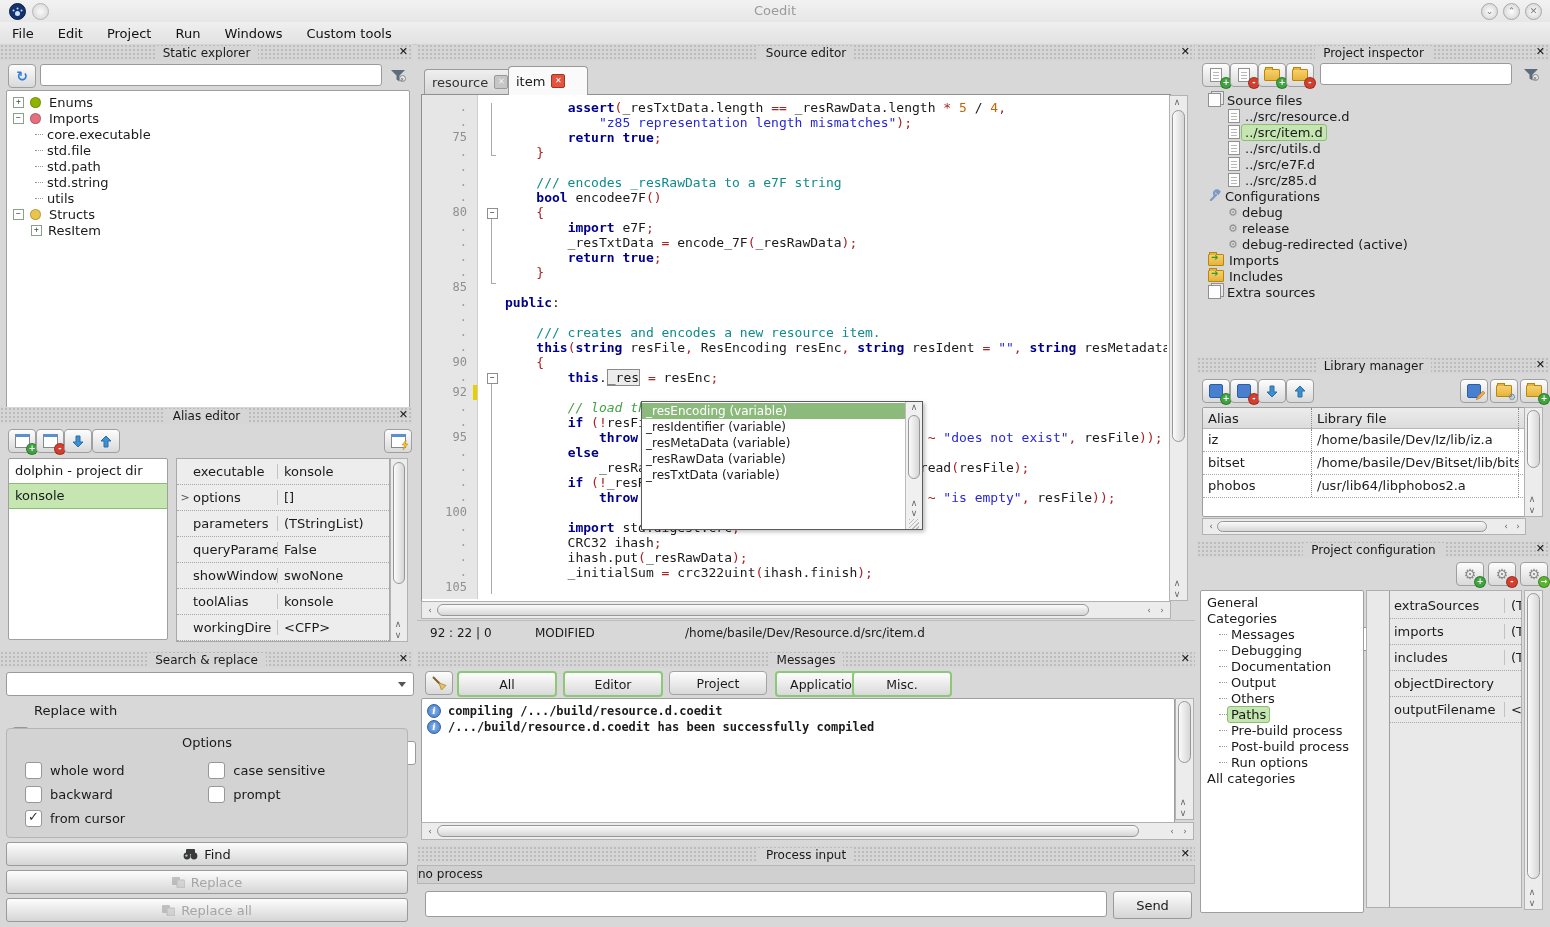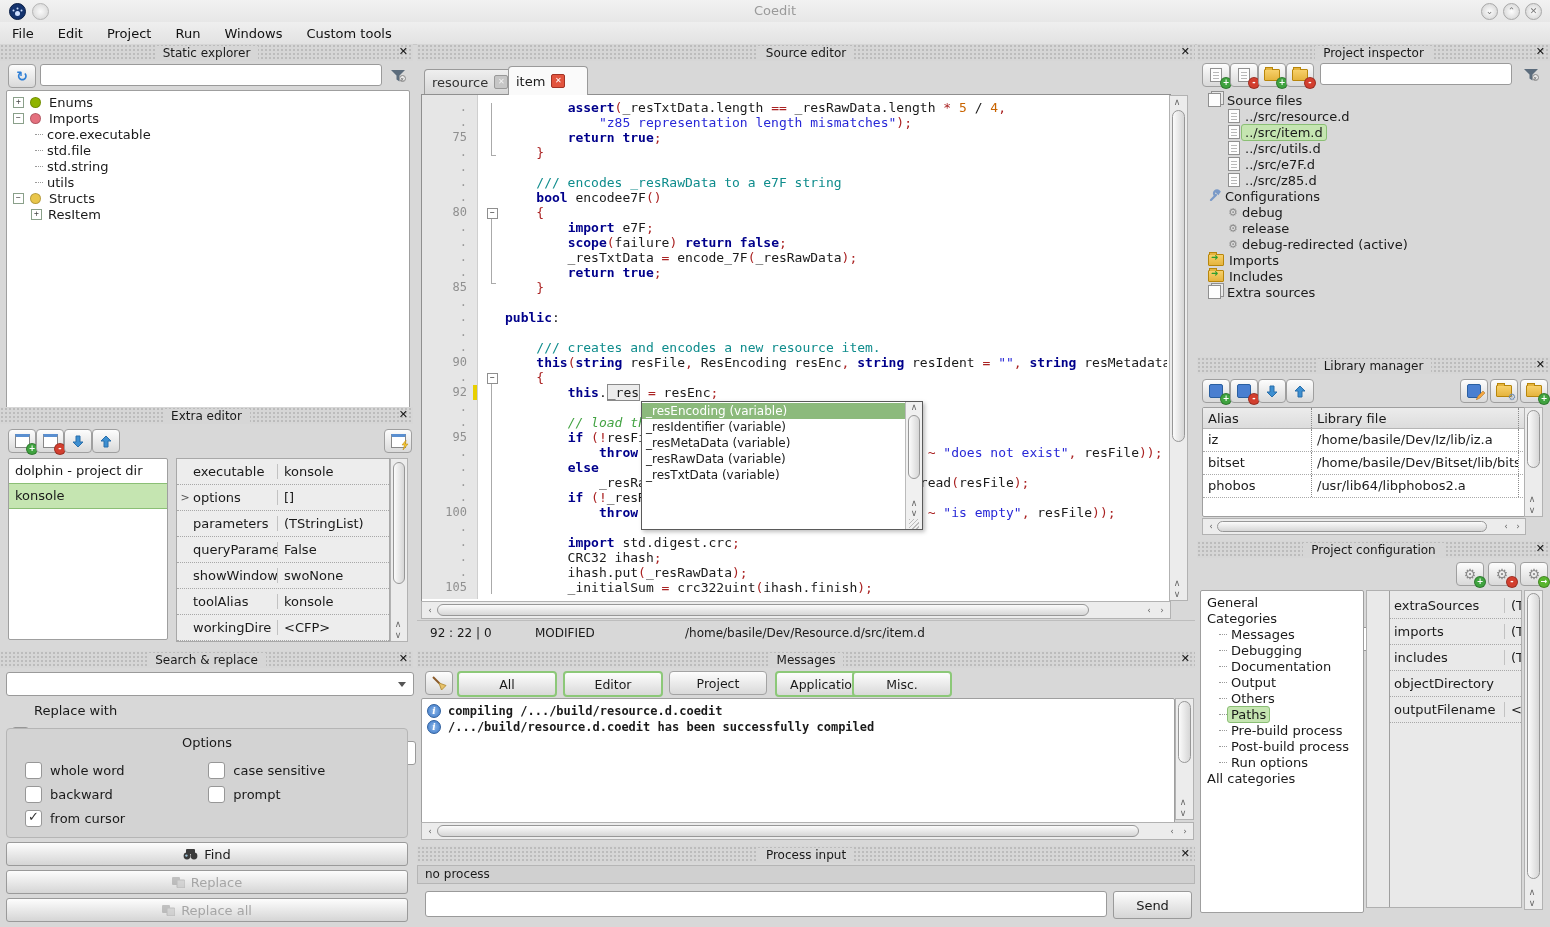--- a/index.html
+++ b/index.html
@@ -151,39 +151,43 @@
       <div class="tree-row" style="padding-left: 28px;">
         <span class="twig"></span>
         <span>core.executable</span>
       </div>
       <div class="tree-row" style="padding-left: 28px;">
         <span class="twig"></span>
         <span>std.file</span>
       </div>
       <div class="tree-row" style="padding-left: 28px;">
         <span class="twig"></span>
+        <span>std.path</span>
+      </div>
+      <div class="tree-row" style="padding-left: 28px;">
+        <span class="twig"></span>
         <span>std.string</span>
       </div>
       <div class="tree-row" style="padding-left: 28px;">
         <span class="twig"></span>
         <span>utils</span>
       </div>
       <div class="tree-row" style="padding-left: 6px;">
         <span class="exp">−</span>
         <span class="dot" style="background: rgb(233, 198, 75);"></span>
         <span>Structs</span>
       </div>
       <div class="tree-row" style="padding-left: 24px;">
         <span class="exp">+</span>
         <span>ResItem</span>
       </div>
     </div>
 
   <div class="phd abs" style="left:0;top:407px;width:413px;">
-    <span class="t">Extra editor</span>
+    <span class="t">Alias editor</span>
     <span class="x">✕</span>
   </div>
   <div class="tbtn" style="left:8px;top:429px;">
     <span style="width:13px;height:10px;border:1px solid #888;background:#fff;border-top:3px solid #5a8fd0;"></span>
       <span class="badge b-add">+</span>
   </div>
   <div class="tbtn" style="left:36px;top:429px;">
     <span style="width:13px;height:10px;border:1px solid #888;background:#fff;border-top:3px solid #5a8fd0;"></span>
       <span class="badge b-rem">-</span>
   </div>
@@ -369,21 +373,20 @@
   <div class="abs" id="ed-code" style="left:505px;top:95px;width:662px;height:503px;overflow:hidden;padding-top:5px;box-sizing:border-box;">
       <pre class="c-row">        <span class="ckw">assert</span><span class="cop">(</span>_resTxtData.length <span class="cop">=</span><span class="cop">=</span> _resRawData.length <span class="cop">*</span> <span class="cnum">5</span> / <span class="cnum">4</span><span class="cop">,</span></pre>
       <pre class="c-row">            <span class="cstr">"z85 representation length mismatches"</span><span class="cop">)</span><span class="cop">;</span></pre>
       <pre class="c-row">        <span class="ckw">return</span> <span class="ckw">true</span><span class="cop">;</span></pre>
       <pre class="c-row">    <span class="cop">}</span></pre>
       <pre class="c-row"></pre>
       <pre class="c-row">    <span class="cdoc">/// encodes _resRawData to a e7F string</span></pre>
       <pre class="c-row">    <span class="ckw">bool</span> encodee7F<span class="cop">(</span><span class="cop">)</span></pre>
       <pre class="c-row">    <span class="cop">{</span></pre>
       <pre class="c-row">        <span class="ckw">import</span> e7F<span class="cop">;</span></pre>
-      <pre class="c-row">        <span class="ckw">scope</span><span class="cop">(</span>failure<span class="cop">)</span> <span class="ckw">return</span> <span class="ckw">false</span><span class="cop">;</span></pre>
       <pre class="c-row">        _resTxtData <span class="cop">=</span> encode_7F<span class="cop">(</span>_resRawData<span class="cop">)</span><span class="cop">;</span></pre>
       <pre class="c-row">        <span class="ckw">return</span> <span class="ckw">true</span><span class="cop">;</span></pre>
       <pre class="c-row">    <span class="cop">}</span></pre>
       <pre class="c-row"></pre>
       <pre class="c-row"><span class="ckw">public</span>:</pre>
       <pre class="c-row"></pre>
       <pre class="c-row">    <span class="cdoc">/// creates and encodes a new resource item.</span></pre>
       <pre class="c-row">    <span class="ckw">this</span><span class="cop">(</span><span class="ckw">string</span> resFile<span class="cop">,</span> ResEncoding resEnc<span class="cop">,</span> <span class="ckw">string</span> resIdent <span class="cop">=</span> <span class="cstr">""</span><span class="cop">,</span> <span class="ckw">string</span> resMetadata  </pre>
       <pre class="c-row">    <span class="cop">{</span></pre>
       <pre class="c-row">        <span class="ckw">this</span>.<span class="anch">_res</span> <span class="cop">=</span> resEnc<span class="cop">;</span></pre>
@@ -479,21 +482,21 @@
     <span class="sba" style="left:1px;top:3px;">‹</span>
     <div class="sbt sbth" style="left:15px;top:2px;width:700px;height:10px;"></div>
     <span class="sba" style="right:14px;top:3px;">‹</span>
     <span class="sba" style="right:1px;top:3px;">›</span>
   </div>
 
   <div class="phd abs" style="left:417px;top:846px;width:778px;">
     <span class="t">Process input</span>
     <span class="x">✕</span>
   </div>
-  <div class="abs" style="left:417px;top:865px;width:778px;height:19px;background:#d0d0d0;border:1px solid #b5b5b5;box-sizing:border-box;font-size:12px;line-height:17px;padding-left:7px;">no process</div>
+  <div class="abs" style="left:417px;top:865px;width:778px;height:19px;background:#d0d0d0;border:1px solid #b5b5b5;box-sizing:border-box;font-size:12px;line-height:17px;padding-left:0;">no process</div>
   <div class="input abs" style="left:425px;top:891px;width:680px;height:24px;"></div>
   <div class="btn abs" style="left:1113px;top:891px;width:77px;height:26px;">
     <span>Send</span>
   </div>
 
   <div class="phd abs" style="left:1197px;top:44px;width:353px;">
     <span class="t">Project inspector</span>
     <span class="x">✕</span>
   </div>
   <div class="tbtn" style="left:1202px;top:63px;">

